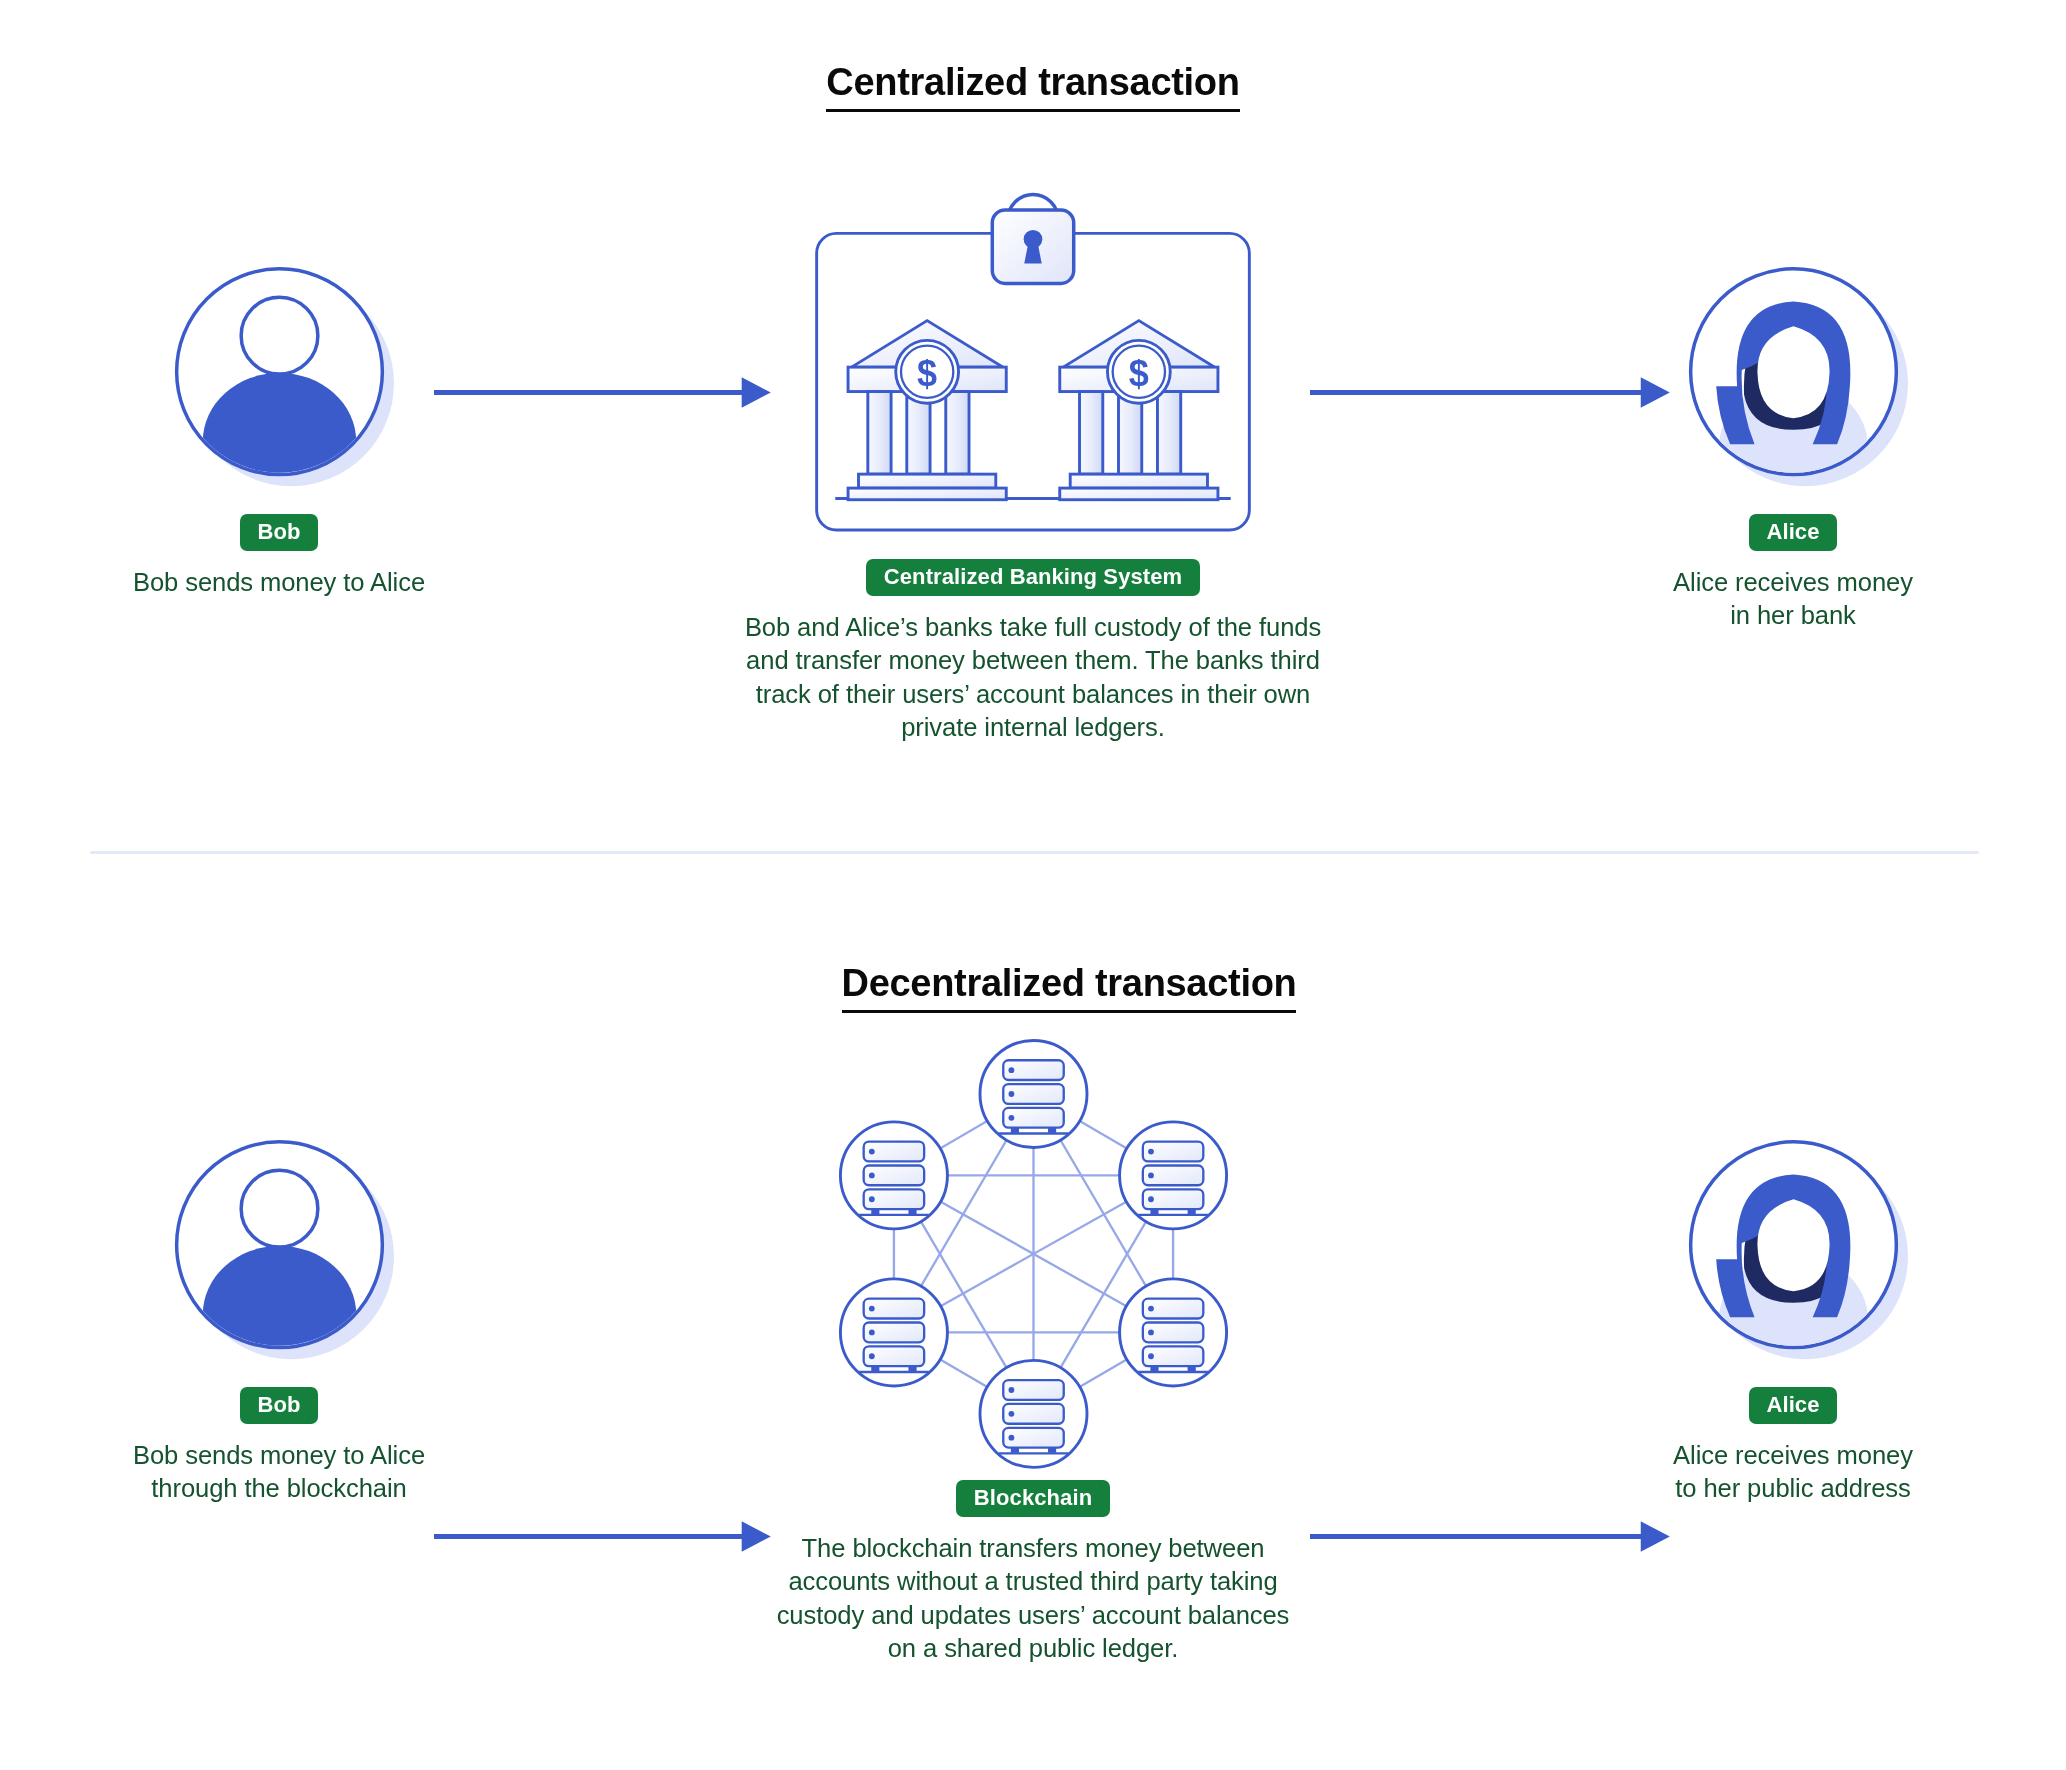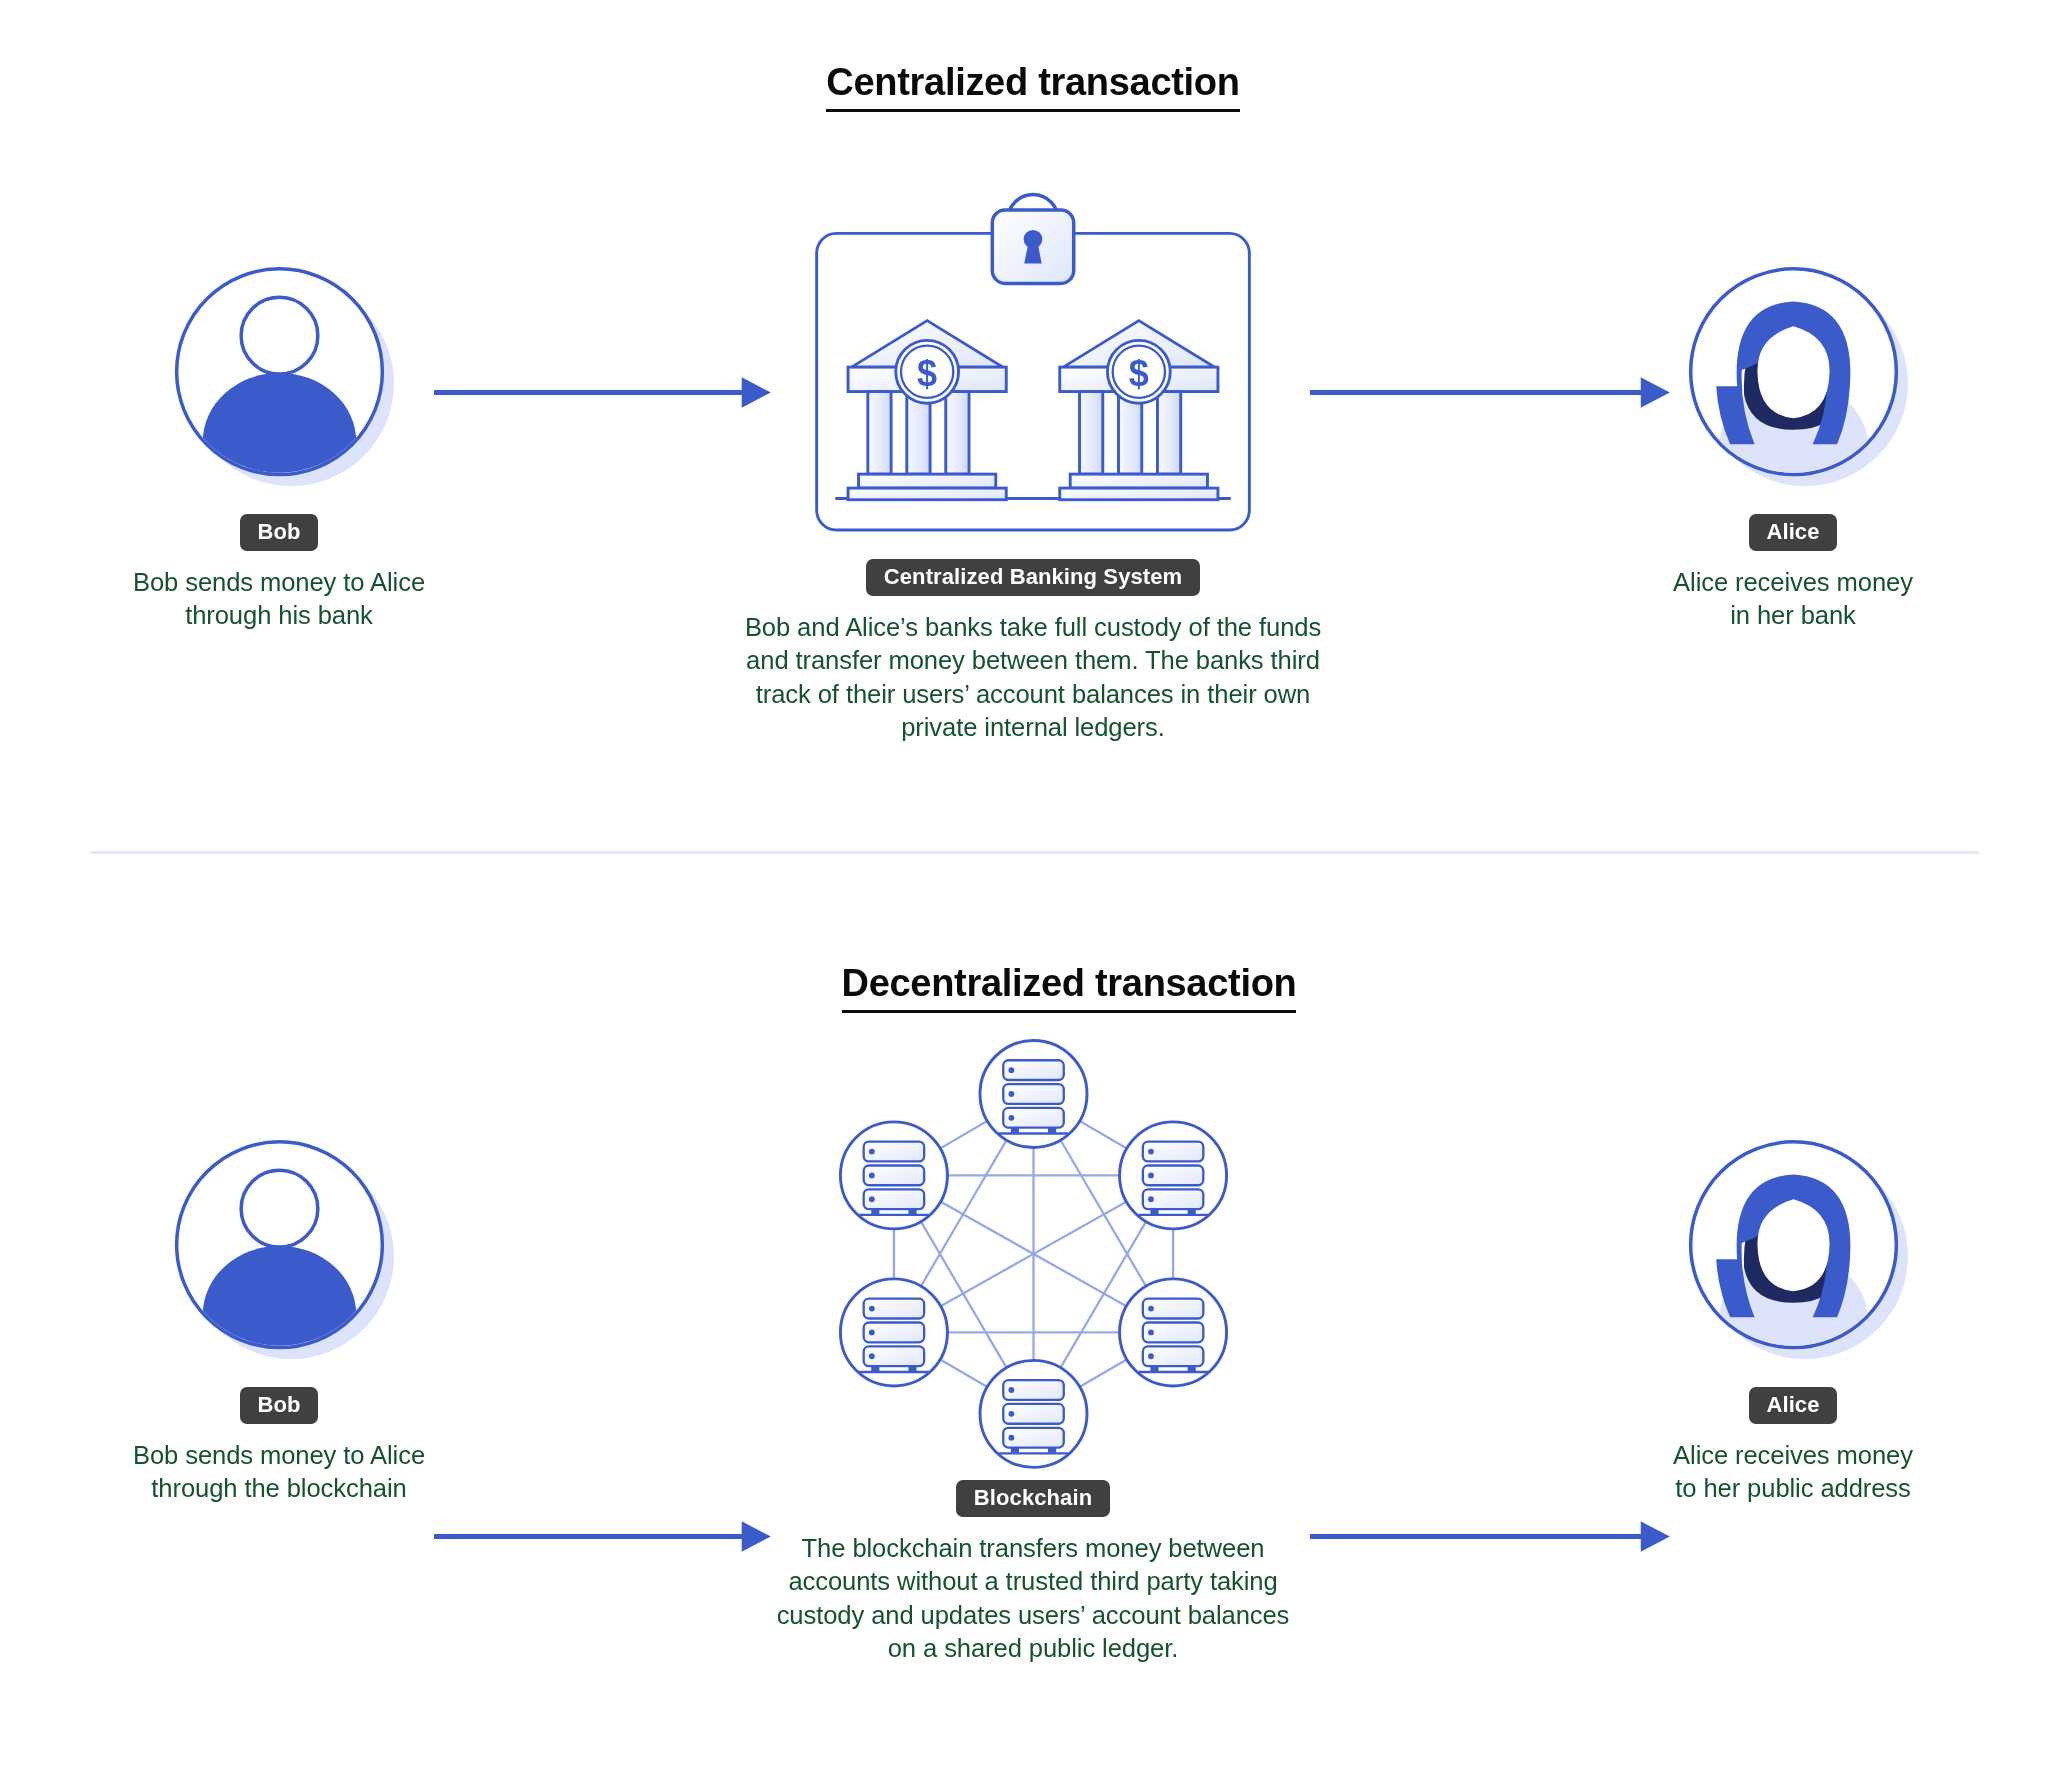--- a/index.html
+++ b/index.html
@@ -61,21 +61,21 @@
   .art {
     position: relative;
     width: 100%;
     display: flex;
     align-items: flex-end;
     justify-content: center;
   }
 
   .badge {
     display: inline-block;
-    background: #404040;
+    background: #15803d;
     color: #ffffff;
     font-size: 22px;
     font-weight: bold;
     padding: 7px 17.5px 8.1px 17.5px;
     border-radius: 7px;
     line-height: 1;
     letter-spacing: 0.1px;
   }
   .badge-row { text-align: center; }
 
@@ -114,21 +114,20 @@
           <ellipse cx="185" cy="310" rx="132" ry="118" fill="#3b5bcb"></ellipse>
         </g>
         <circle cx="185" cy="128" r="66" fill="#ffffff" stroke="#3b5bcb" stroke-width="6"></circle>
       </svg>
     </div>
     <div class="badge-row" style="margin-top:20px;">
       <span class="badge">Bob</span>
     </div>
     <div class="caption">
         <div>Bob sends money to Alice</div>
-        <div>through his bank</div>
       </div>
   </div>
 
   <div class="arrow-holder" style="left: 434px; top: 375px;">
     <svg width="338" height="35" viewBox="0 0 580 60">
       <line x1="0" y1="30" x2="540" y2="30" stroke="#3b5bcb" stroke-width="9"></line>
       <polygon points="528,4 578,30 528,56" fill="#3b5bcb"></polygon>
     </svg>
   </div>
 

